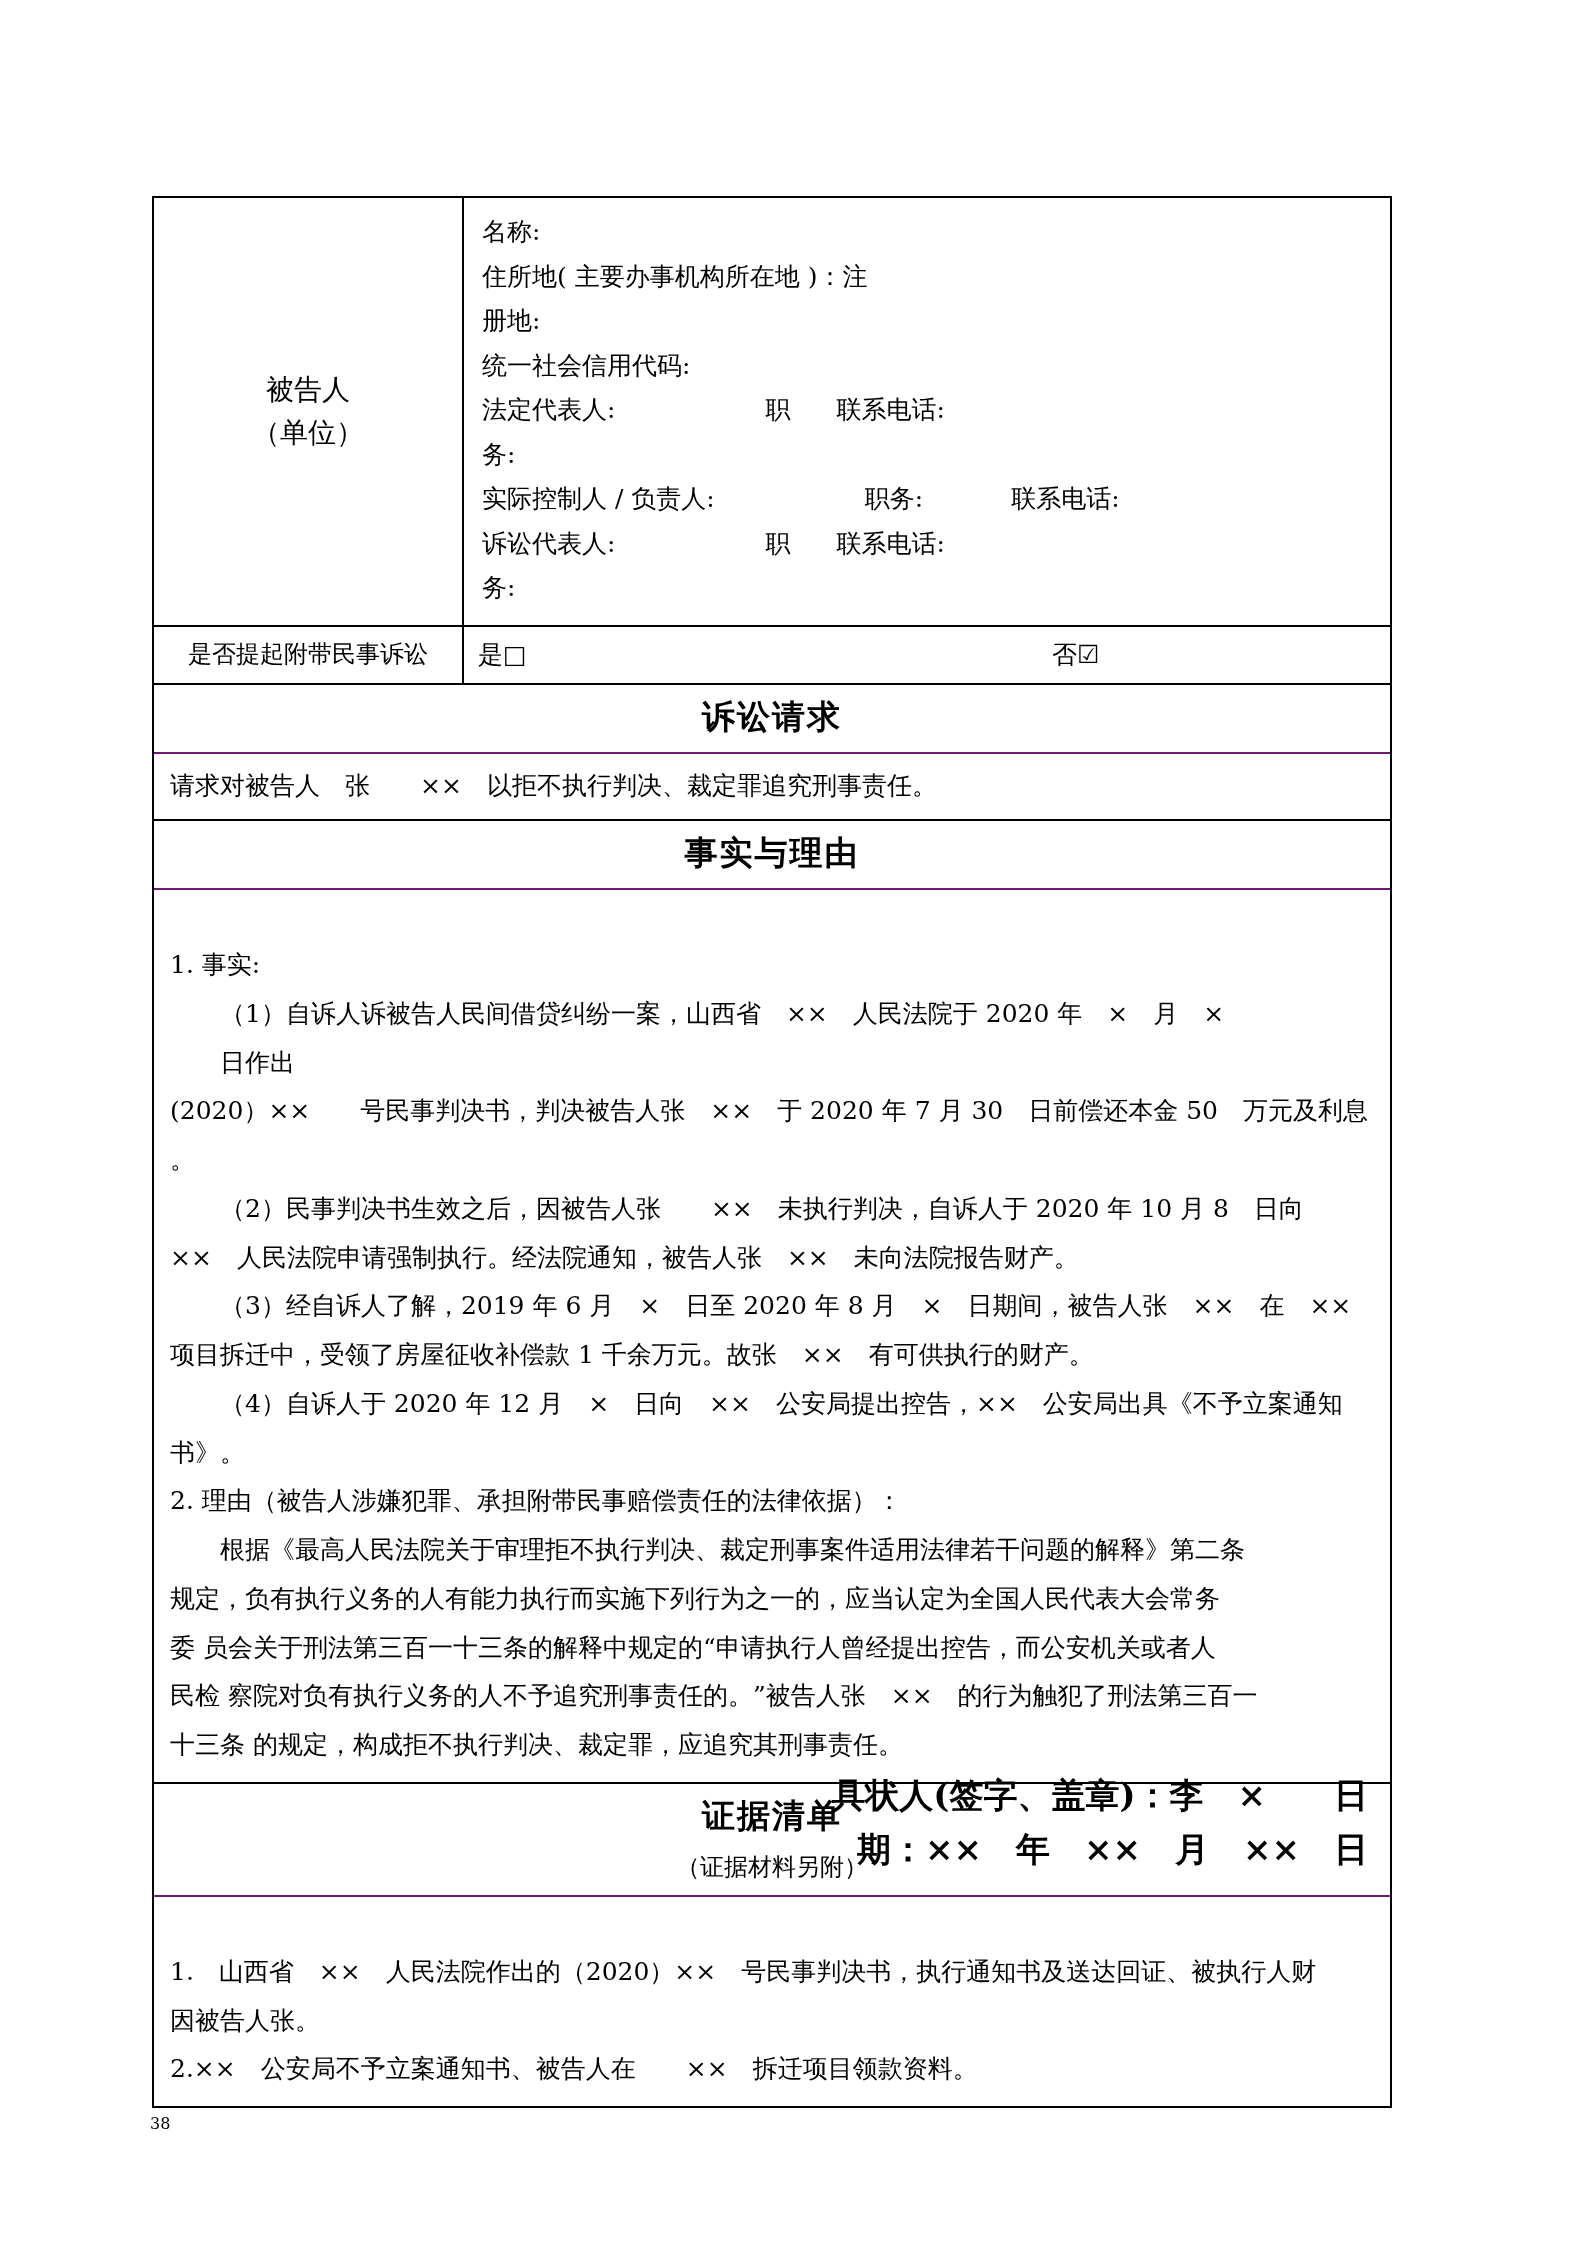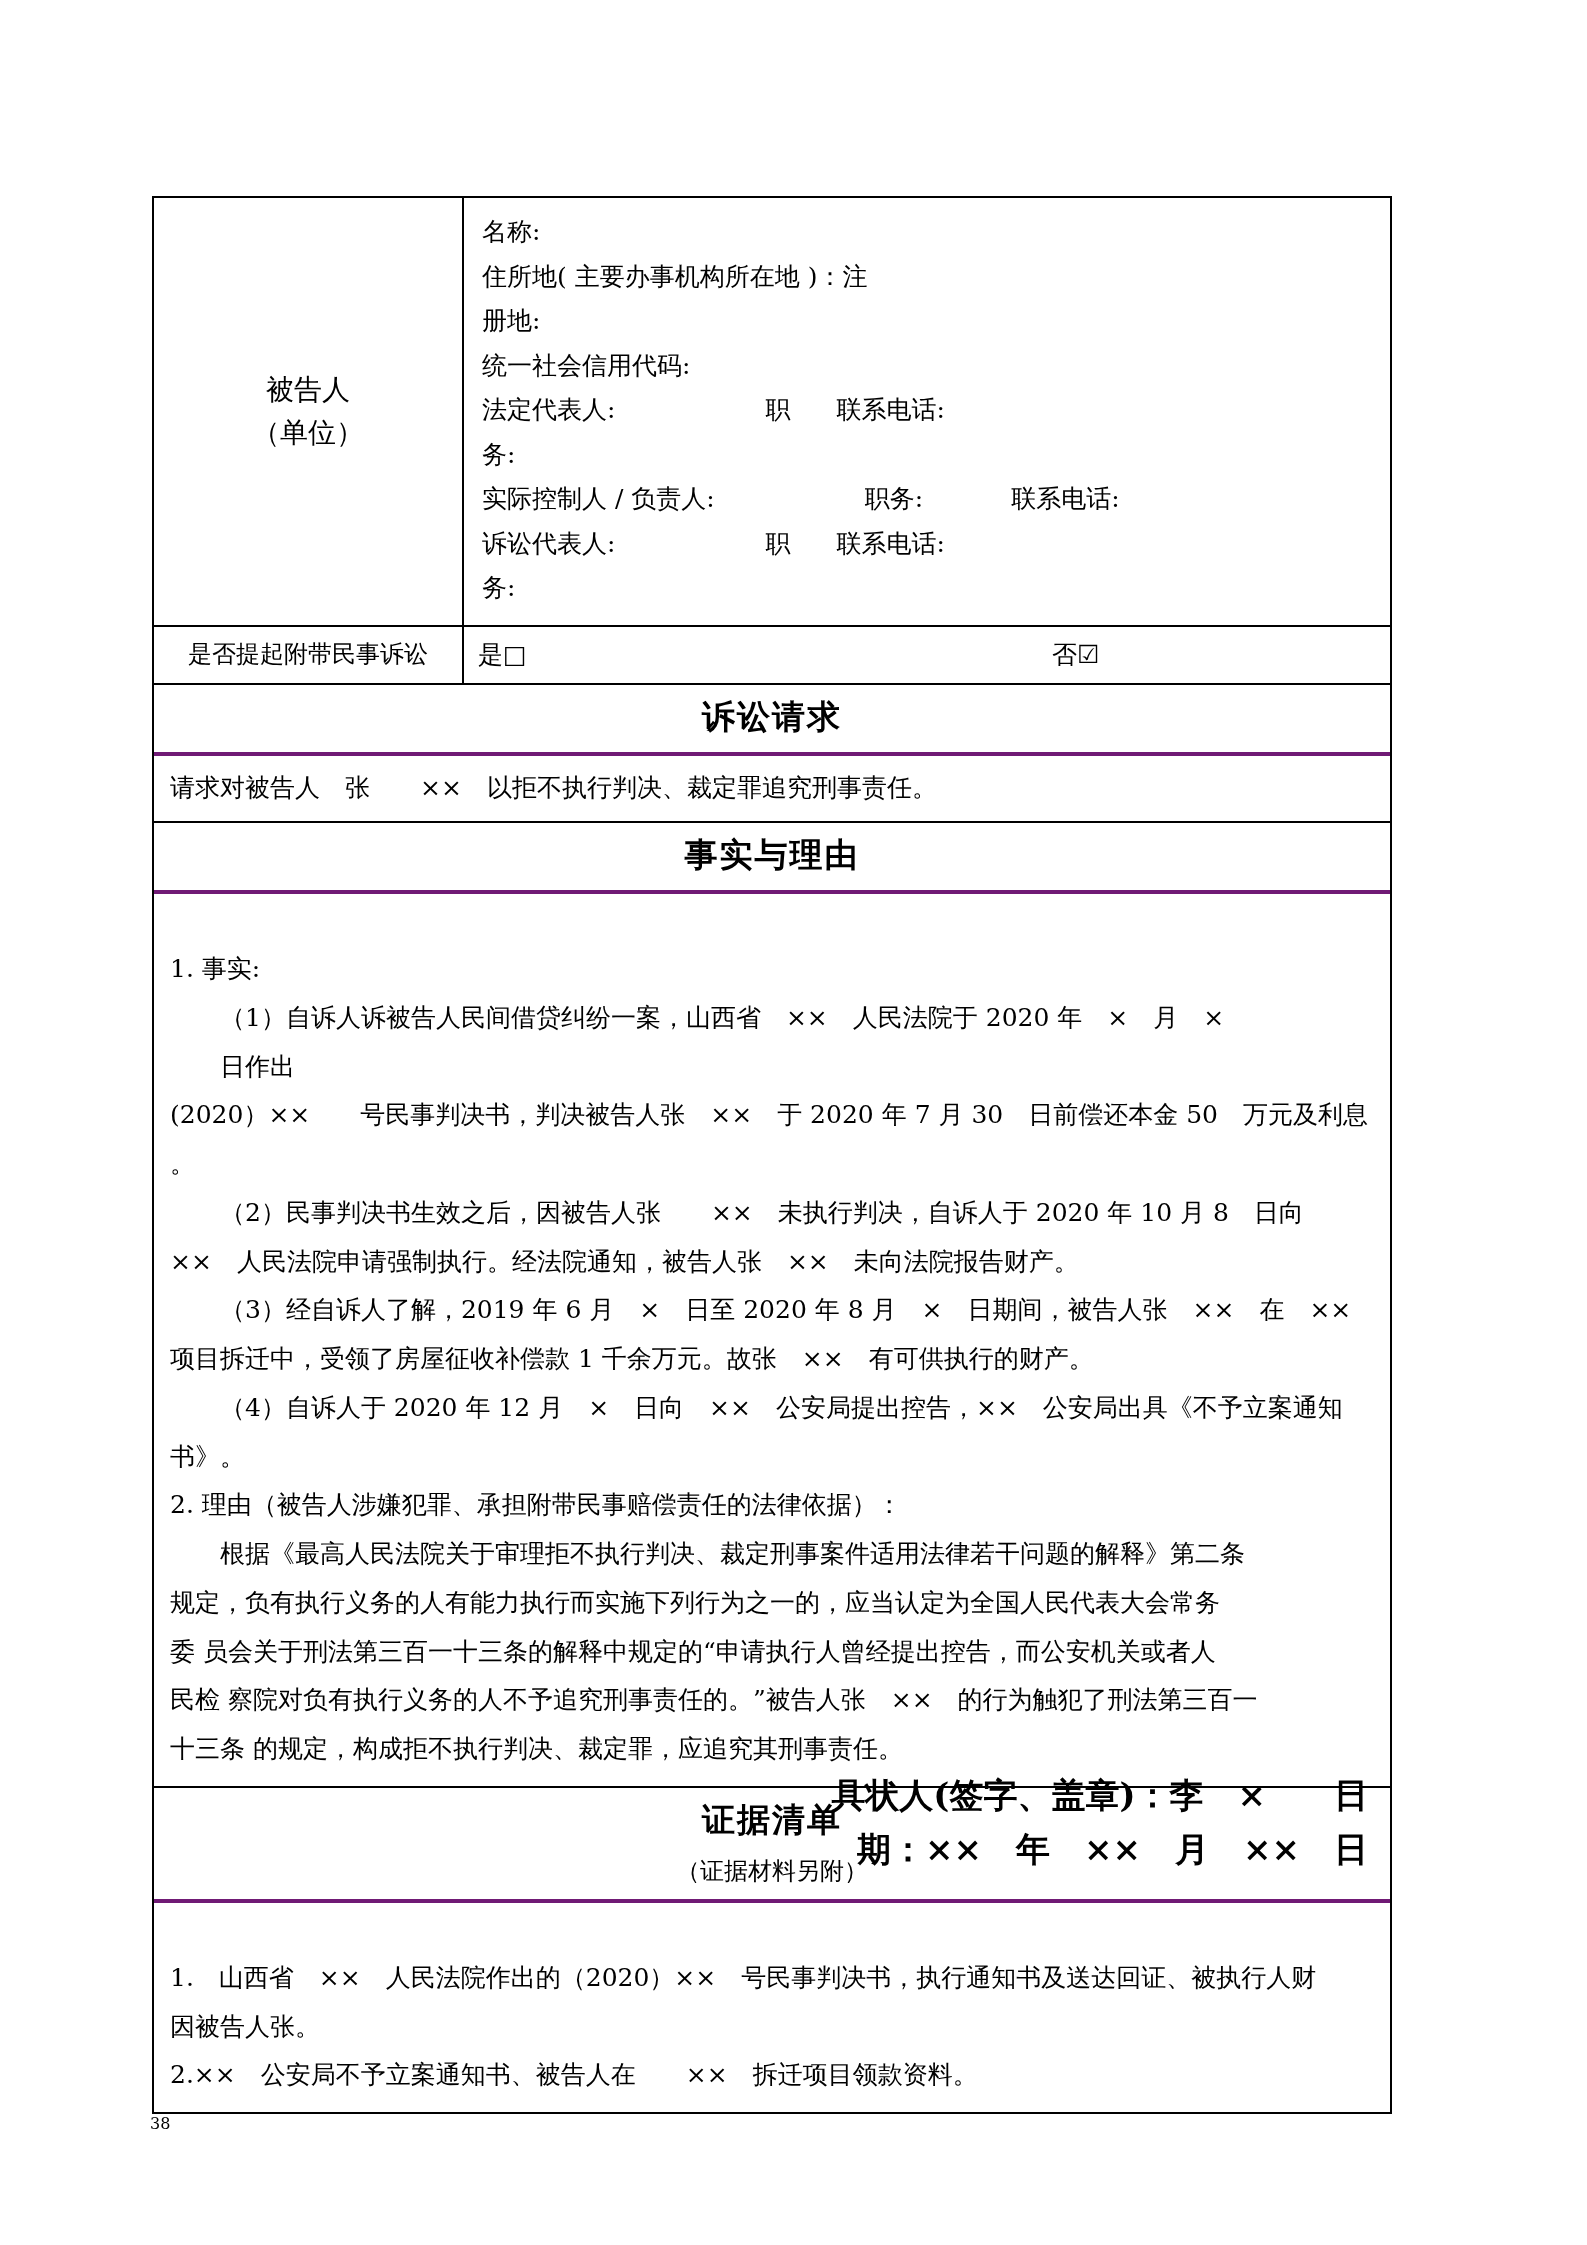--- a/index.html
+++ b/index.html
@@ -86,21 +86,21 @@
     display: inline-block;
     font-size: 25px;
   }
   .chk-no {
     position: absolute;
     left: 588px;
   }
 
   
   .row-title {
-    border-bottom: 4px solid #701a75;
+    border-bottom: 2px solid #701a75;
   }
   .section-title {
     width: 100%;
     text-align: center;
     font-size: 33px;
     font-weight: bold;
     padding: 10px 0 12px 0;
     letter-spacing: 2px;
     font-family: "DejaVu Serif", "Liberation Serif", serif;
   }

